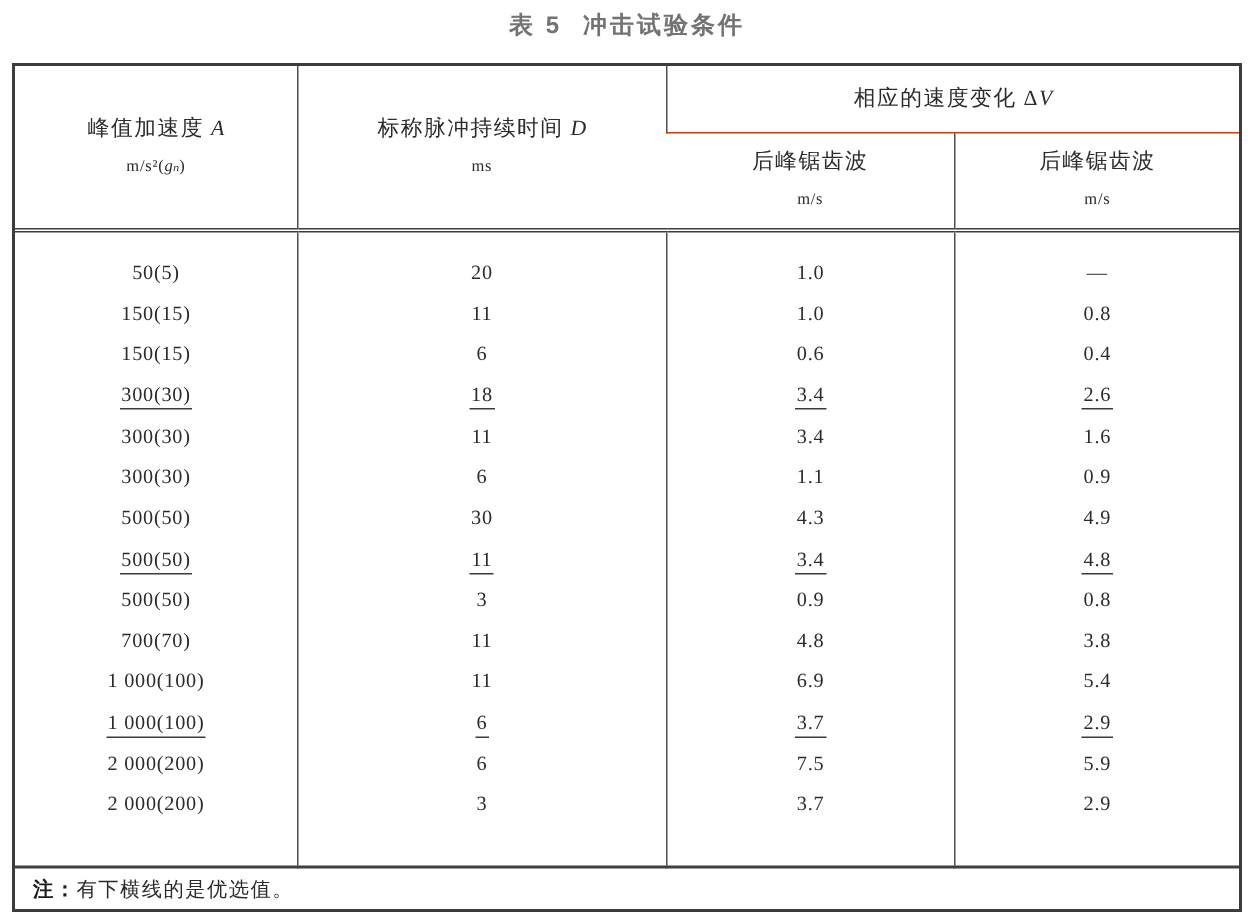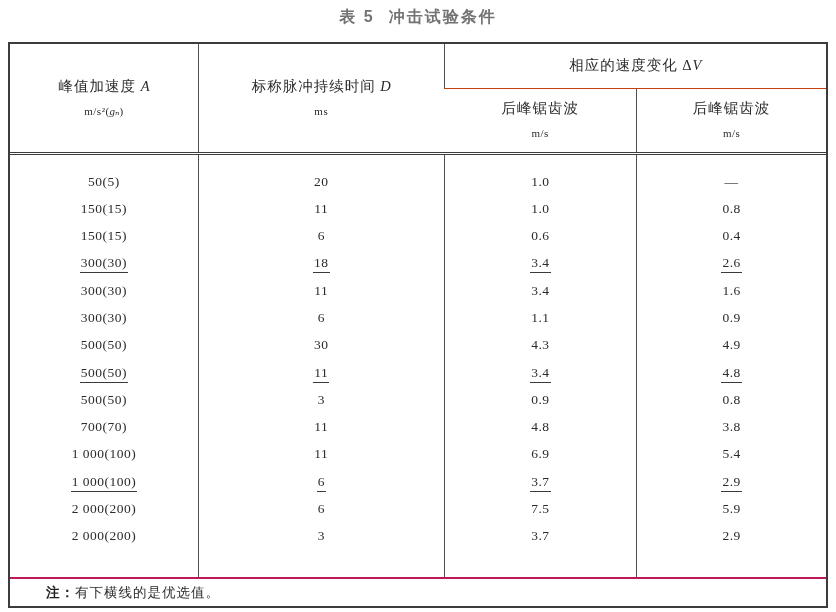--- a/index.html
+++ b/index.html
@@ -79,24 +79,24 @@
     color: #2b2b2b;
   }
   .u {
     display: inline-block;
     line-height: normal;
     padding: 0 1px 1px 1px;
     border-bottom: 1px solid #3a3a3a;
   }
 
   tfoot td {
-    border-top: 2px solid #be185d;
+    border-top: 2px solid #404040;
     height: 28px;
     vertical-align: middle;
-    padding-left: 36px;
+    padding-left: 12px;
     font-size: 13.5px;
     letter-spacing: 1px;
   }
   .note-prefix {
     font-family: "Liberation Sans", "DejaVu Sans", sans-serif;
     font-weight: bold;
     color: #1e1e1e;
   }
 </style>
 </head>

